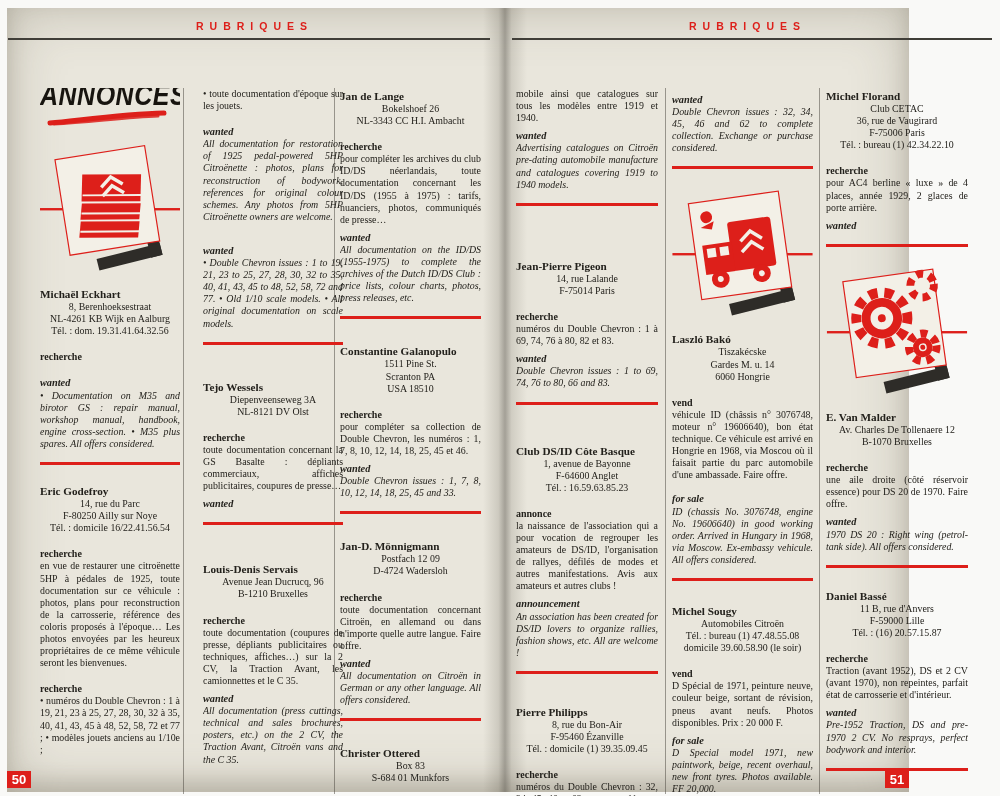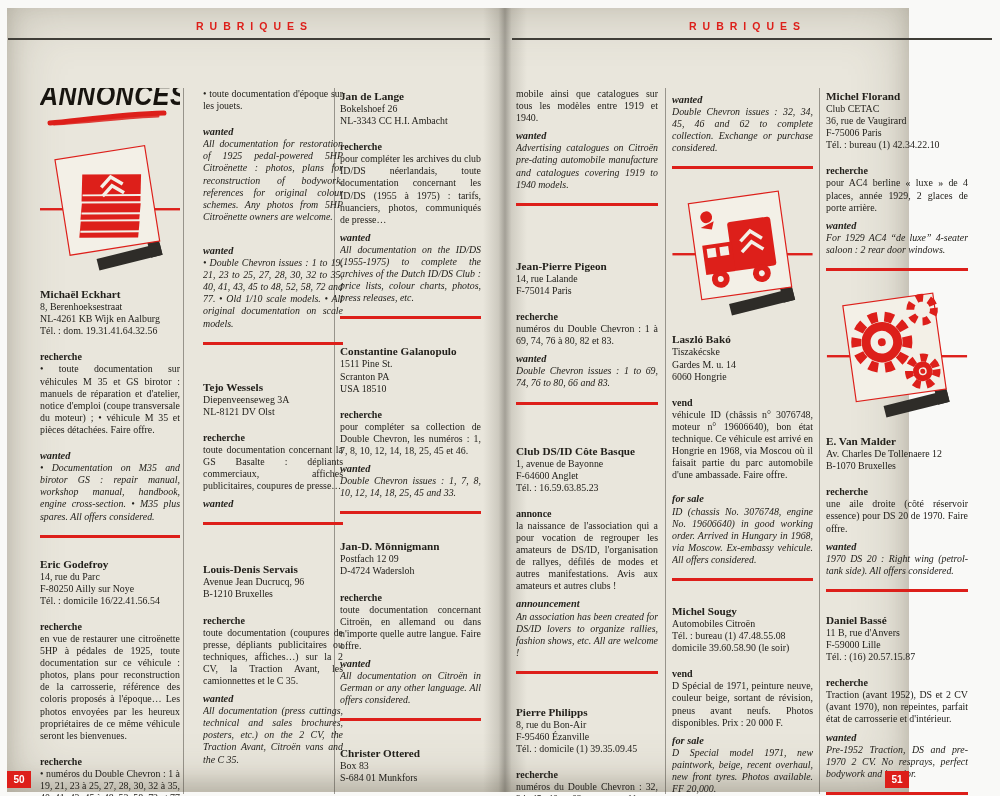--- a/index.html
+++ b/index.html
@@ -15,34 +15,34 @@
              font-size:10.5px;letter-spacing:6px;color:var(--red);text-align:center}
   .pg-header.left{left:0;width:495px}
   .pg-header.right{left:495px;width:491px}
   .head-rule{position:absolute;top:30px;height:2px;background:#403e38}
   .head-rule.left{left:1px;width:482px}
   .head-rule.right{left:505px;width:480px}
   .divider{position:absolute;top:80px;height:706px;width:1px;background:rgba(70,66,58,.5)}
   .col{position:absolute;top:80px;height:708px;overflow:hidden;color:var(--ink);
        font-size:9.9px;line-height:12.1px;text-align:justify}
   .b-name{font-weight:700;font-size:11.2px;line-height:13px;margin-top:2px;text-align:left}
-  .b-line{text-align:left}
+  .b-line{text-align:center}
   .b-kw{font-weight:700;margin-top:14px;font-size:10px;text-align:left}
   .b-kwi{font-weight:700;font-style:italic;margin-top:6px;font-size:10.3px;text-align:left}
   .b-en{font-style:italic}
   .red-rule{height:3px;background:var(--red);margin:12px 0}
   .stamp{margin:4px 0 2px}
   .stamp svg{display:block}
   .annonces{margin:0 0 10px}
   .annonces-text{display:inline-block;font-family:"Liberation Sans",sans-serif;font-style:italic;
                  font-weight:900;font-size:25px;letter-spacing:.5px;color:#17140f;
                  transform:scaleY(1.15);transform-origin:left top}
   .squiggle{margin:3px 0 0 6px}
   .pageno{position:absolute;bottom:4px;width:24px;height:17px;background:var(--red);color:#fff;
-          font-family:"Liberation Sans",sans-serif;font-weight:700;font-size:10px;
+          font-family:"Liberation Sans",sans-serif;font-weight:700;font-size:13px;
           display:flex;align-items:center;justify-content:center}
   .pageno.left{left:0}
   .pageno.right{right:0}
 </style>
 </head>
 <body>
 
 <div class="spread">
   <div class="gutter"></div>
 
@@ -87,21 +87,20 @@
           <path d="M66 51 l11 -9 l11 9"></path>
         </g>
       </g>
     </svg>
   </div>
       <div class="b-name">Michaël Eckhart</div>
       <div class="b-line">8, Berenhoeksestraat</div>
       <div class="b-line">NL-4261 KB Wijk en Aalburg</div>
       <div class="b-line">Tél. : dom. 19.31.41.64.32.56</div>
       <div class="b-kw">recherche</div>
-      <div class="b-fr">• toute documentation sur véhicules M 35 et GS birotor : manuels de réparation et d'atelier, notice d'emploi (coupe transversale du moteur) ; • véhicule M 35 et pièces détachées. Faire offre.</div>
       <div style="height: 8px;"></div>
       <div class="b-kwi">wanted</div>
       <div class="b-en">• Documentation on M35 and birotor GS : repair manual, workshop manual, handbook, engine cross-section. • M35 plus spares. All offers considered.</div>
       <div class="red-rule"></div>
       <div style="height: 6px;"></div>
       <div class="b-name">Eric Godefroy</div>
       <div class="b-line">14, rue du Parc</div>
       <div class="b-line">F-80250 Ailly sur Noye</div>
       <div class="b-line">Tél. : domicile 16/22.41.56.54</div>
       <div class="b-kw">recherche</div>
@@ -257,21 +256,20 @@
     </div>
   <div class="col" style="left:819px;width:142px">
       <div class="b-name">Michel Florand</div>
       <div class="b-line">Club CETAC</div>
       <div class="b-line">36, rue de Vaugirard</div>
       <div class="b-line">F-75006 Paris</div>
       <div class="b-line">Tél. : bureau (1) 42.34.22.10</div>
       <div class="b-kw">recherche</div>
       <div class="b-fr">pour AC4 berline « luxe » de 4 places, année 1929, 2 glaces de porte arrière.</div>
       <div class="b-kwi">wanted</div>
-      <div class="b-en">For 1929 AC4 “de luxe” 4-seater saloon : 2 rear door windows.</div>
       <div class="red-rule"></div>
       <div class="stamp">
     <svg width="142" height="150" viewBox="0 0 142 152">
       <rect x="0" y="73" width="142" height="2.4" fill="#dd1f1a"></rect>
       <g transform="rotate(-14 71 76)">
         <rect x="100" y="24" width="12" height="108" fill="#2e2c28"></rect>
         <rect x="46" y="120" width="66" height="12" fill="#2e2c28"></rect>
       </g>
       <g transform="rotate(-8 71 76)">
         <rect x="24" y="16" width="92" height="98" fill="#f3f0e7" stroke="#dd1f1a" stroke-width="1.2"></rect>

